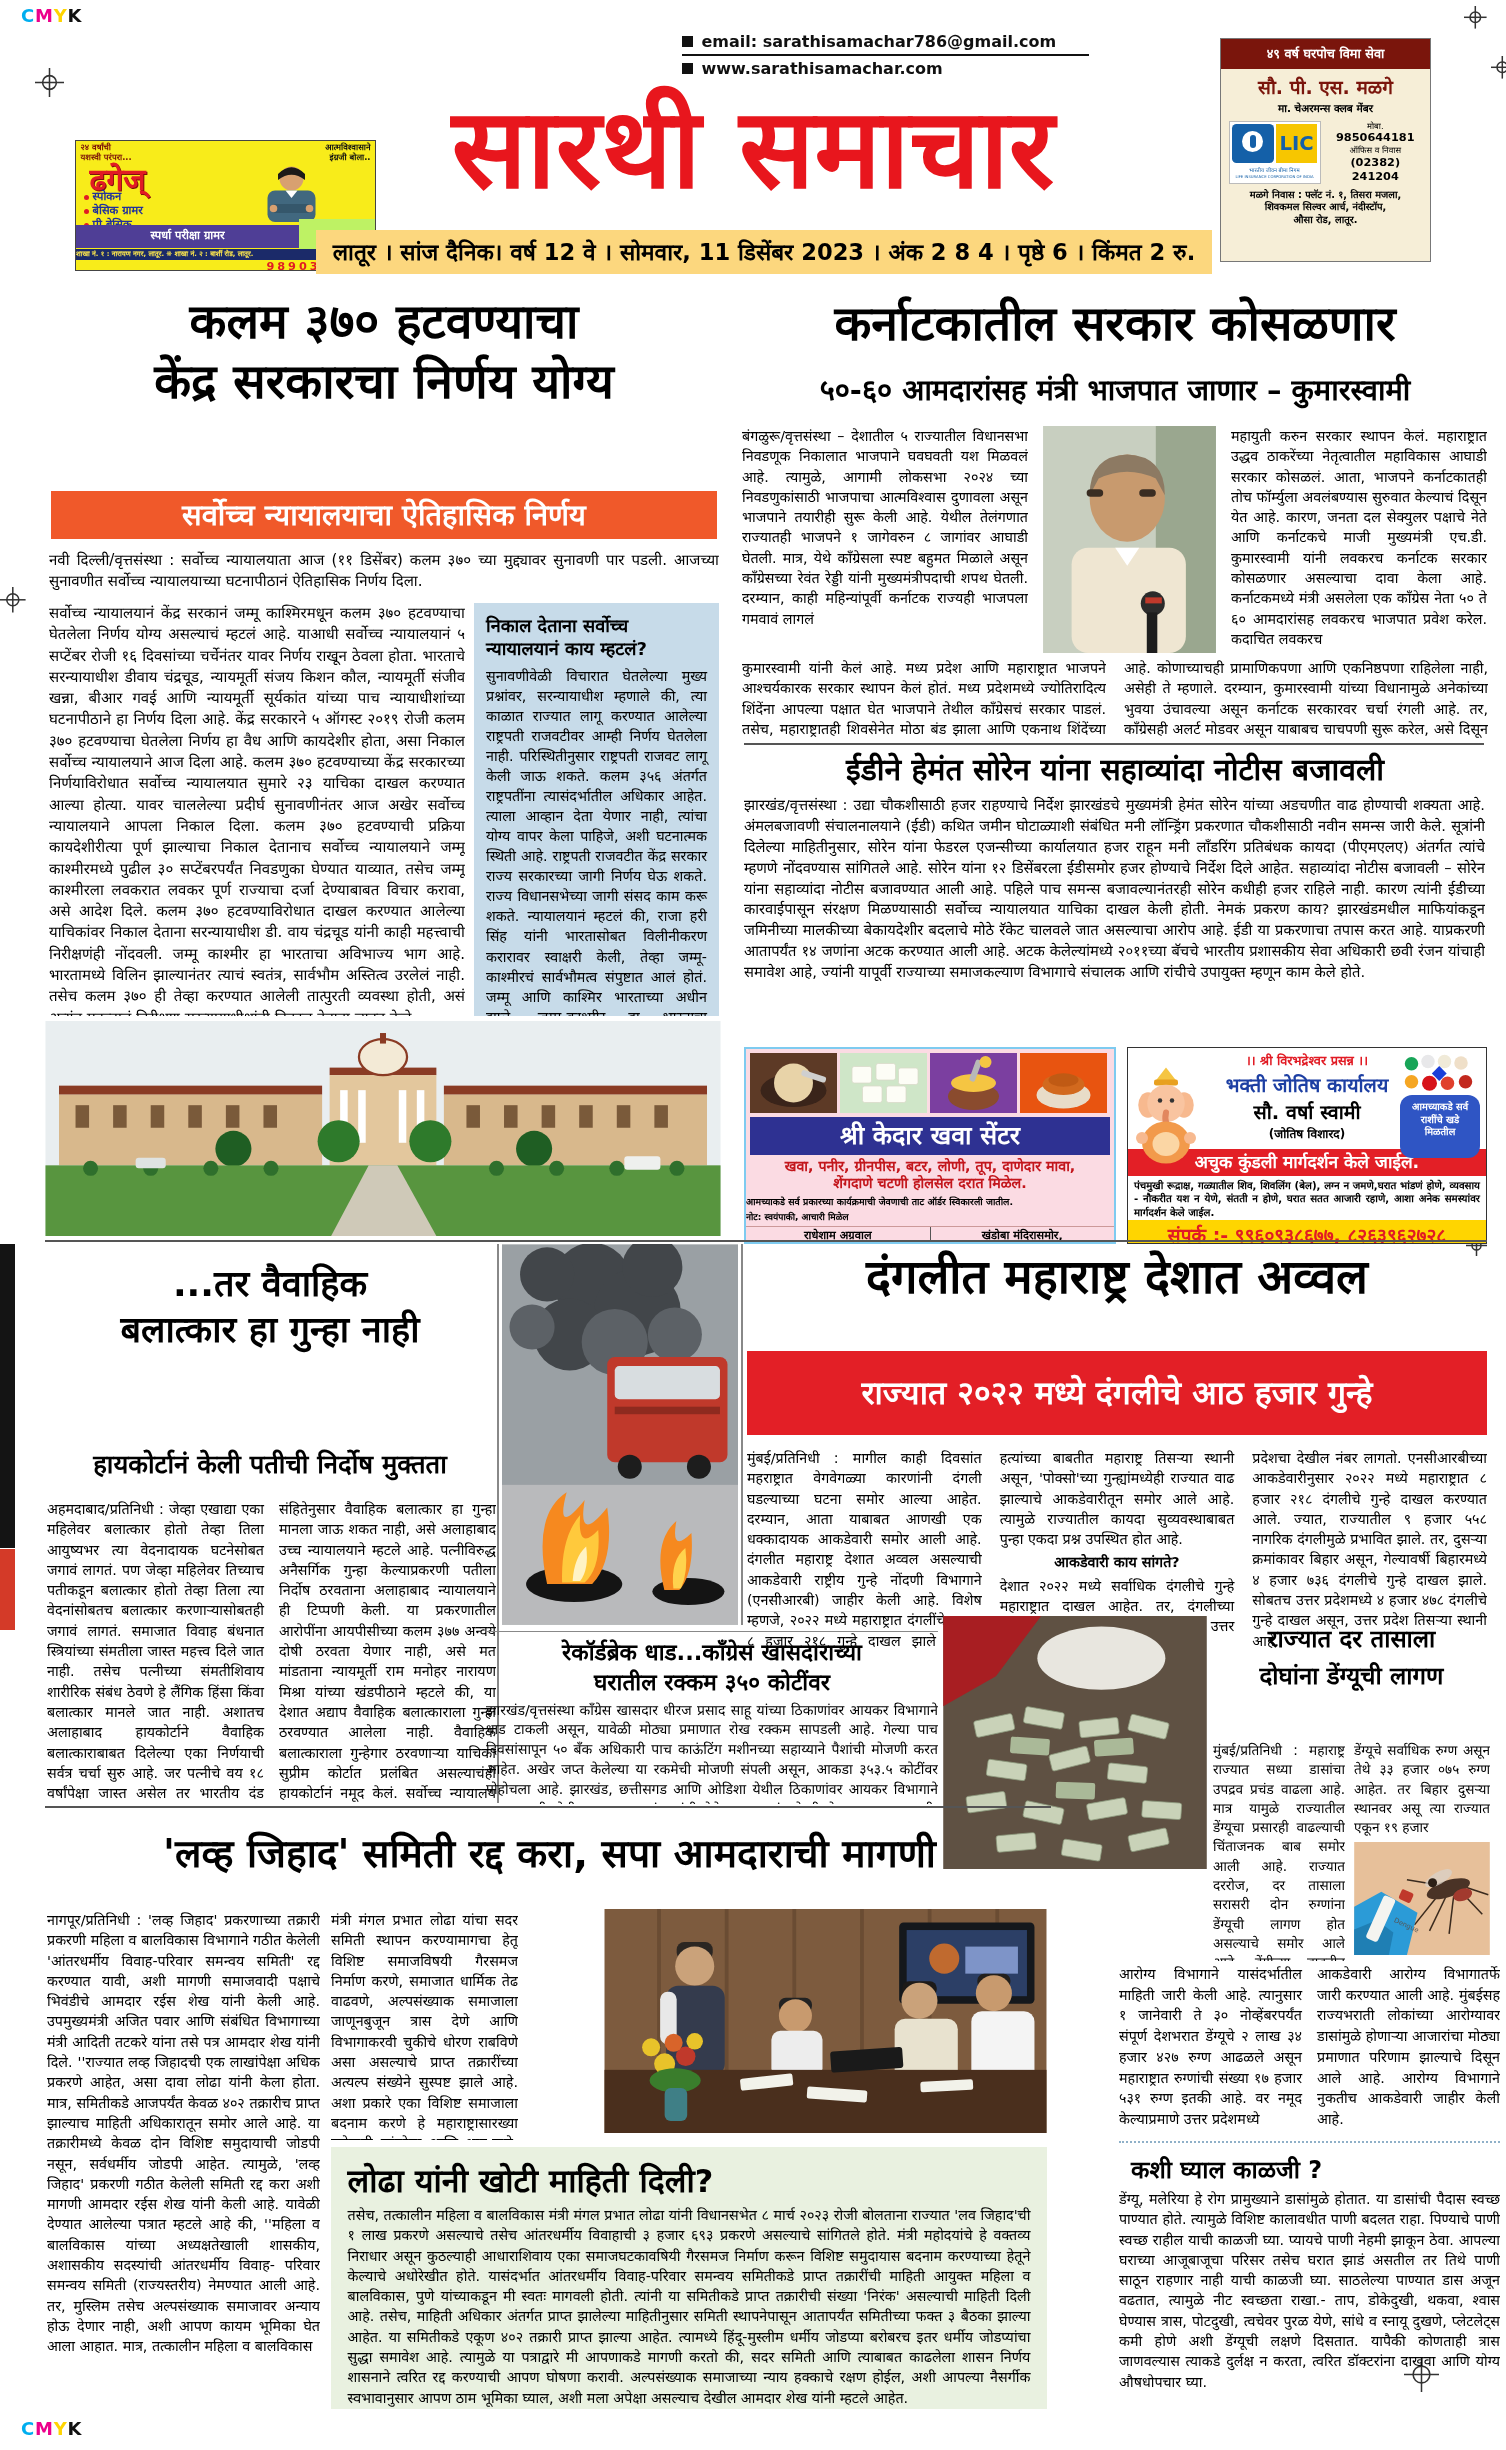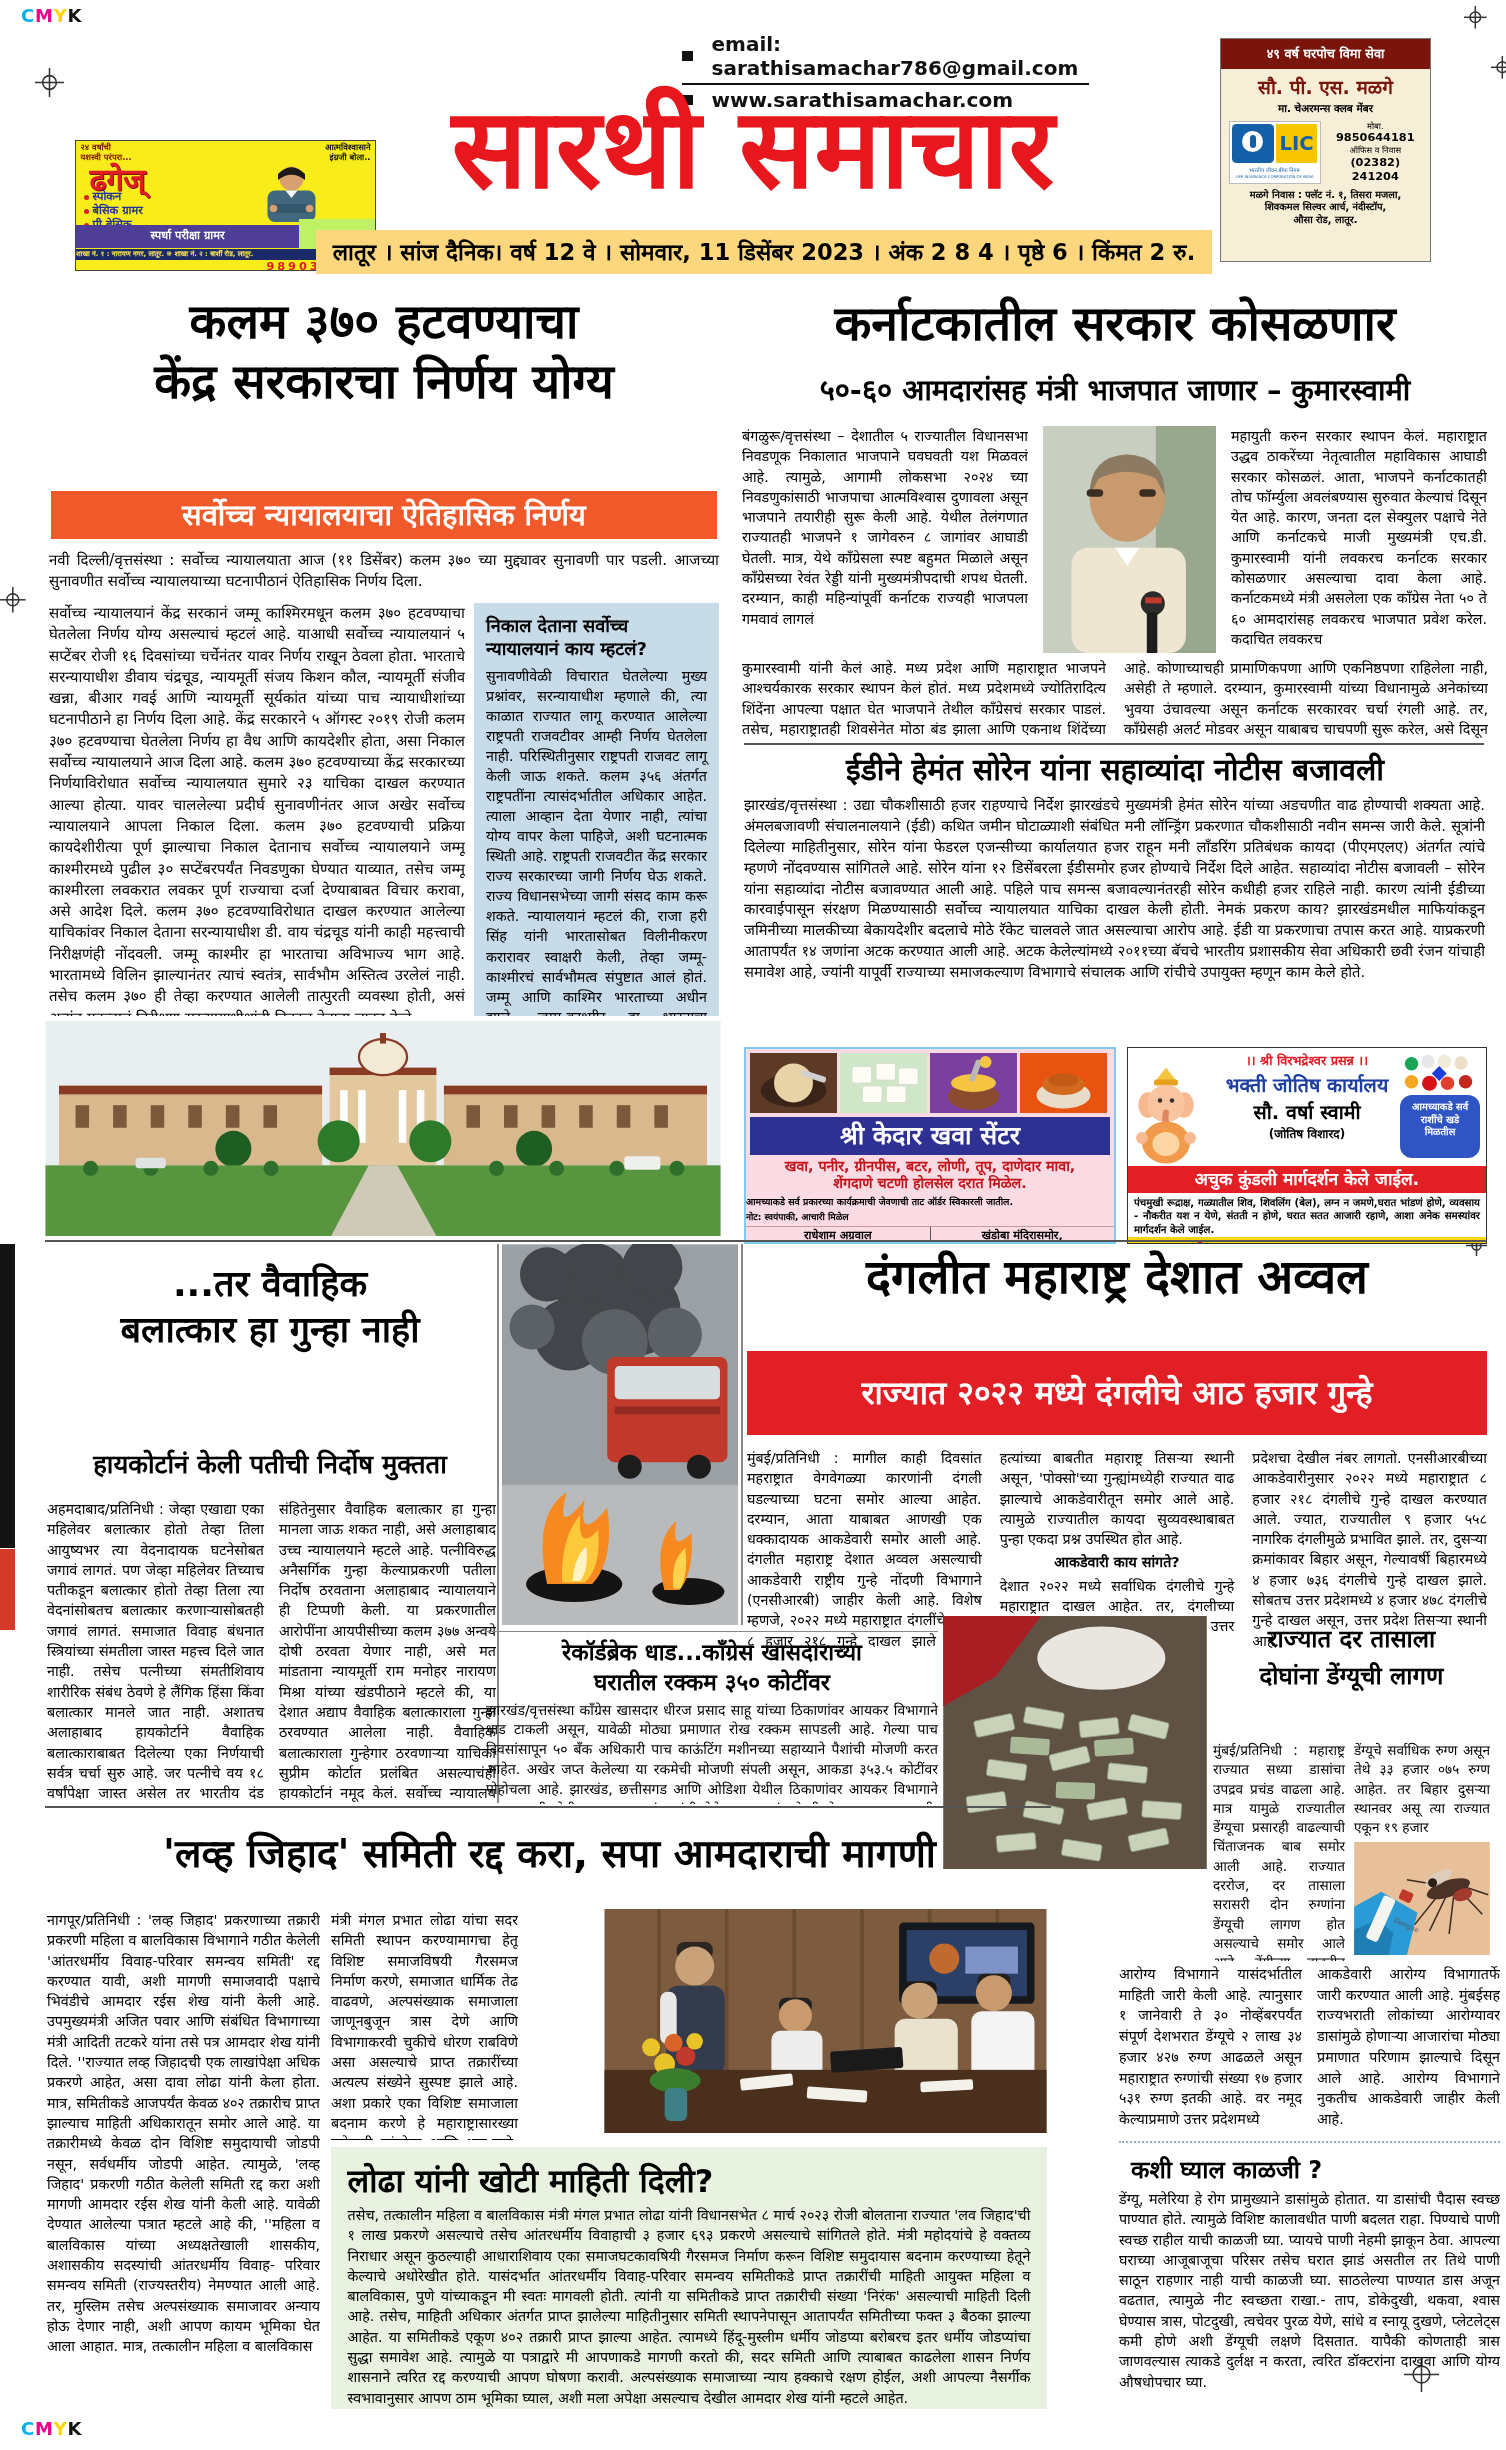--- a/index.html
+++ b/index.html
@@ -9,21 +9,21 @@
   .abs { position:absolute; }
   .clip { overflow:hidden; }
   .bodytxt { font-size:14.3px; line-height:1.42; text-align:justify; }
   .rule { background:#555; }
   
   .reg { position:absolute; }
   .reg svg { display:block; }
   .cmyk { font-size:18px; font-weight:700; letter-spacing:0.8px; }
   .cmyk .c{color:#00aeef}.cmyk .m{color:#ec008c}.cmyk .y{color:#ffd400}.cmyk .k{color:#111}
   
-  .emailrow { display:flex; align-items:center; gap:19px; font-size:20px; font-weight:700; color:#111; padding:3px 0; }
+  .emailrow { display:flex; align-items:center; gap:9px; font-size:16px; font-weight:700; color:#111; padding:3px 0; }
   .emailrow .sq { width:10.5px; height:10.5px; background:#111; flex:0 0 auto; }
   .emailrow.u { border-bottom:2.3px solid #111; }
   .masthead { font-size:111px; font-weight:700; color:#e8161d; text-align:center; line-height:162px; white-space:nowrap; }
   .dateband { background:#fcd77e; font-size:22.6px; font-weight:700; text-align:center; line-height:44px; white-space:nowrap; overflow:hidden; }
   
   .dhagej { background:#f8ec1a; border:1.5px solid #444; overflow:hidden; }
   .dhagej .tl { position:absolute; left:4.5px; top:2.3px; color:#7c1208; font-weight:700; font-size:8.3px; line-height:1.2;}
   .dhagej .tr { position:absolute; right:4.5px; top:2.3px; color:#111; font-weight:700; font-size:8.3px; line-height:1.2; text-align:right;margin-left:41px;}
   .dhagej .big { position:absolute; left:13.6px; top:16.6px; color:#e11b24; font-weight:800; font-size:30px; text-shadow:0.8px 0.8px 0 #7c1208; }
   .dhagej ul { position:absolute; left:7.5px; top:50px; list-style:none; }
@@ -391,21 +391,21 @@
         <circle cx="36" cy="11" r="9" fill="#e8e8ea"></circle>
         <circle cx="58" cy="11" r="9" fill="#f0ead8"></circle>
         <circle cx="80" cy="13" r="9" fill="#efdfc8"></circle>
       <circle cx="14" cy="38" r="9" fill="#f5a623"></circle>
         <circle cx="38" cy="40" r="10" fill="#d7131a"></circle>
         <circle cx="62" cy="40" r="9" fill="#e0402d"></circle>
         <circle cx="86" cy="38" r="9" fill="#c2281e"></circle>
       <rect x="44" y="20" width="14" height="14" fill="#1b3fd8" transform="rotate(45 51 27)"></rect>
     </svg>
     <div class="pill">आमच्याकडे सर्व राशींचे खडे मिळतील</div>
-    <div class="band" style="margin-top:24px">अचुक कुंडली मार्गदर्शन केले जाईल.</div>
+    <div class="band" style="margin-top:7px">अचुक कुंडली मार्गदर्शन केले जाईल.</div>
     <div class="body clip" style="height:44px">पंचमुखी रूद्राक्ष, गळ्यातील शिव, शिवलिंग (बेल), लग्न न जमणे,घरात भांडणं होणे, व्यवसाय - नौकरीत यश न येणे, संतती न होणे, घरात सतत आजारी रहाणे, आशा अनेक समस्यांवर मार्गदर्शन केले जाईल.</div>
     <div class="yel">संपर्क :- ९९६०९३८६७७, ८२६३९६२७२८</div>
   </div>
 
   <div class="abs rule" style="left:45px;top:1240px;width:1442px;height:1.5px"></div>
   <div class="abs" style="left:0;top:1244px;width:15px;height:304px;background:#141414"></div>
   <div class="abs" style="left:0;top:1549px;width:15px;height:81px;background:#d43a28"></div>
 
   <div class="abs bighead clip" style="left:45px;top:1253px;width:450px;height:185px;font-size:36px;line-height:1.3;padding-top:7.5px">
     <div>...तर वैवाहिक</div>

